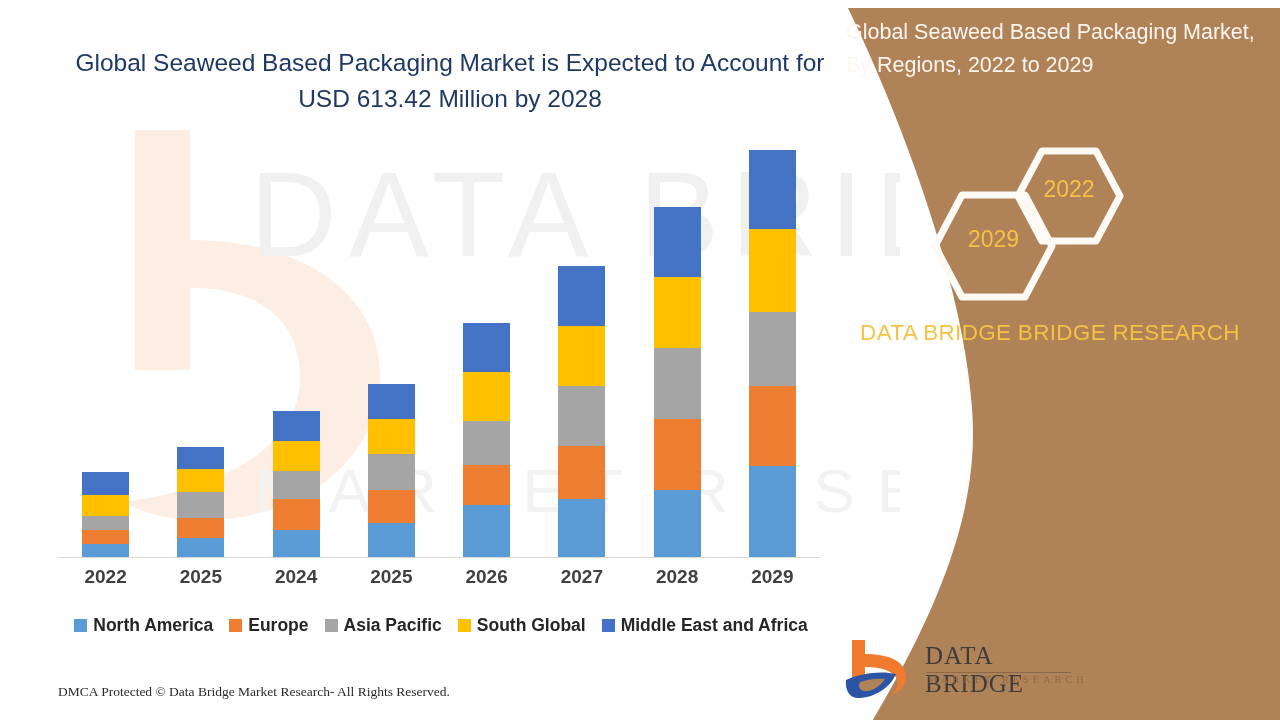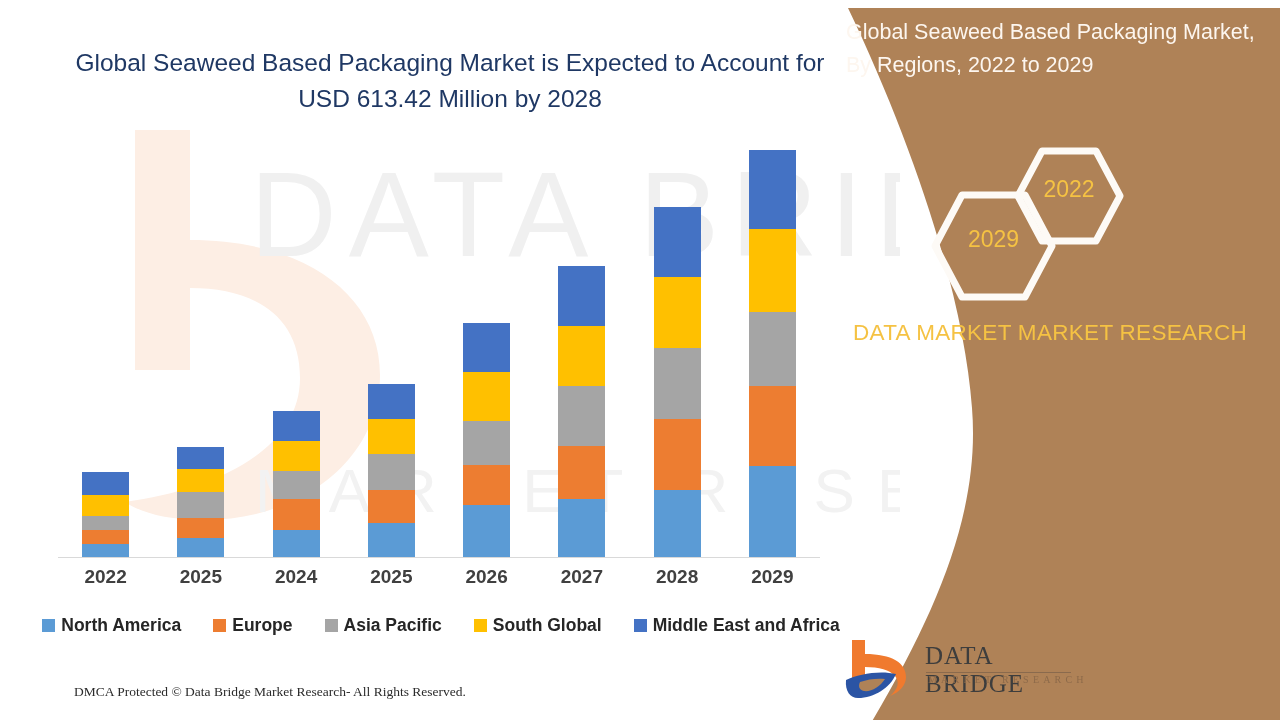--- a/index.html
+++ b/index.html
@@ -99,34 +99,33 @@
     color: #404040;
   }
 
   #legend {
     position: absolute;
     left: 58px; top: 615px;
     width: 766px;
     display: flex;
     justify-content: center;
     align-items: center;
-    gap: 32px;
+    gap: 16px;
   }
   .legend-item { display: flex; align-items: center; gap: 6px; }
   .legend-swatch { width: 13px; height: 13px; display: inline-block; }
   .legend-label { font-size: 17.5px; font-weight: bold; color: #262626; white-space: nowrap; }
 
   
   #footer-left {
     position: absolute;
     left: 58px; top: 684px;
     font-family: "Liberation Serif", serif;
     font-size: 13.5px;
     color: #2b2b2b;
-    margin-left: 16px;
   }
   #footer-right {
     position: absolute;
     left: 487px; top: 685px;
     font-family: "Liberation Serif", serif;
     font-size: 12.5px;
     color: #2b2b2b;
   }
 
   
@@ -347,21 +346,21 @@
       <div class="hex-label">2029</div>
     </div>
 
     <div class="hexwrap" id="hex-2022">
       <svg width="112" height="100" viewBox="0 0 112 100">
         <polygon points="29,5 83,5 107,50 83,95 29,95 5,50" fill="none" stroke="#fdfaf6" stroke-width="7" stroke-linejoin="round"></polygon>
       </svg>
       <div class="hex-label">2022</div>
     </div>
 
-    <div id="brand-name">DATA MARKET MARKET RESEARCH</div>
+    <div id="brand-name">DATA BRIDGE BRIDGE RESEARCH</div>
 
     <div id="logo-block">
       <svg width="80" height="70" viewBox="0 0 80 70">
         <path d="M12 4 L25 4 L25 44 L12 44 Z" fill="#F07A2E"></path>
         <path d="M25 18 C 52 18, 66 27, 66 41 C 66 49, 60 56, 50 60 C 58 53, 60 46, 55 40 C 50 34, 39 31, 25 31 Z" fill="#F07A2E"></path>
         <path d="M6 44 C 18 38, 40 34, 56 38 C 50 52, 34 62, 18 62 C 10 62, 5 55, 6 44 Z" fill="#2B54A4"></path>
         <path d="M20 46 C 28 43, 38 42, 45 43 C 40 51, 31 56, 24 55 C 19 54, 18 50, 20 46 Z" fill="#AF8257"></path>
       </svg>
       <div id="logo-word">DATA BRIDGE</div>
       <div id="logo-rule"></div>

